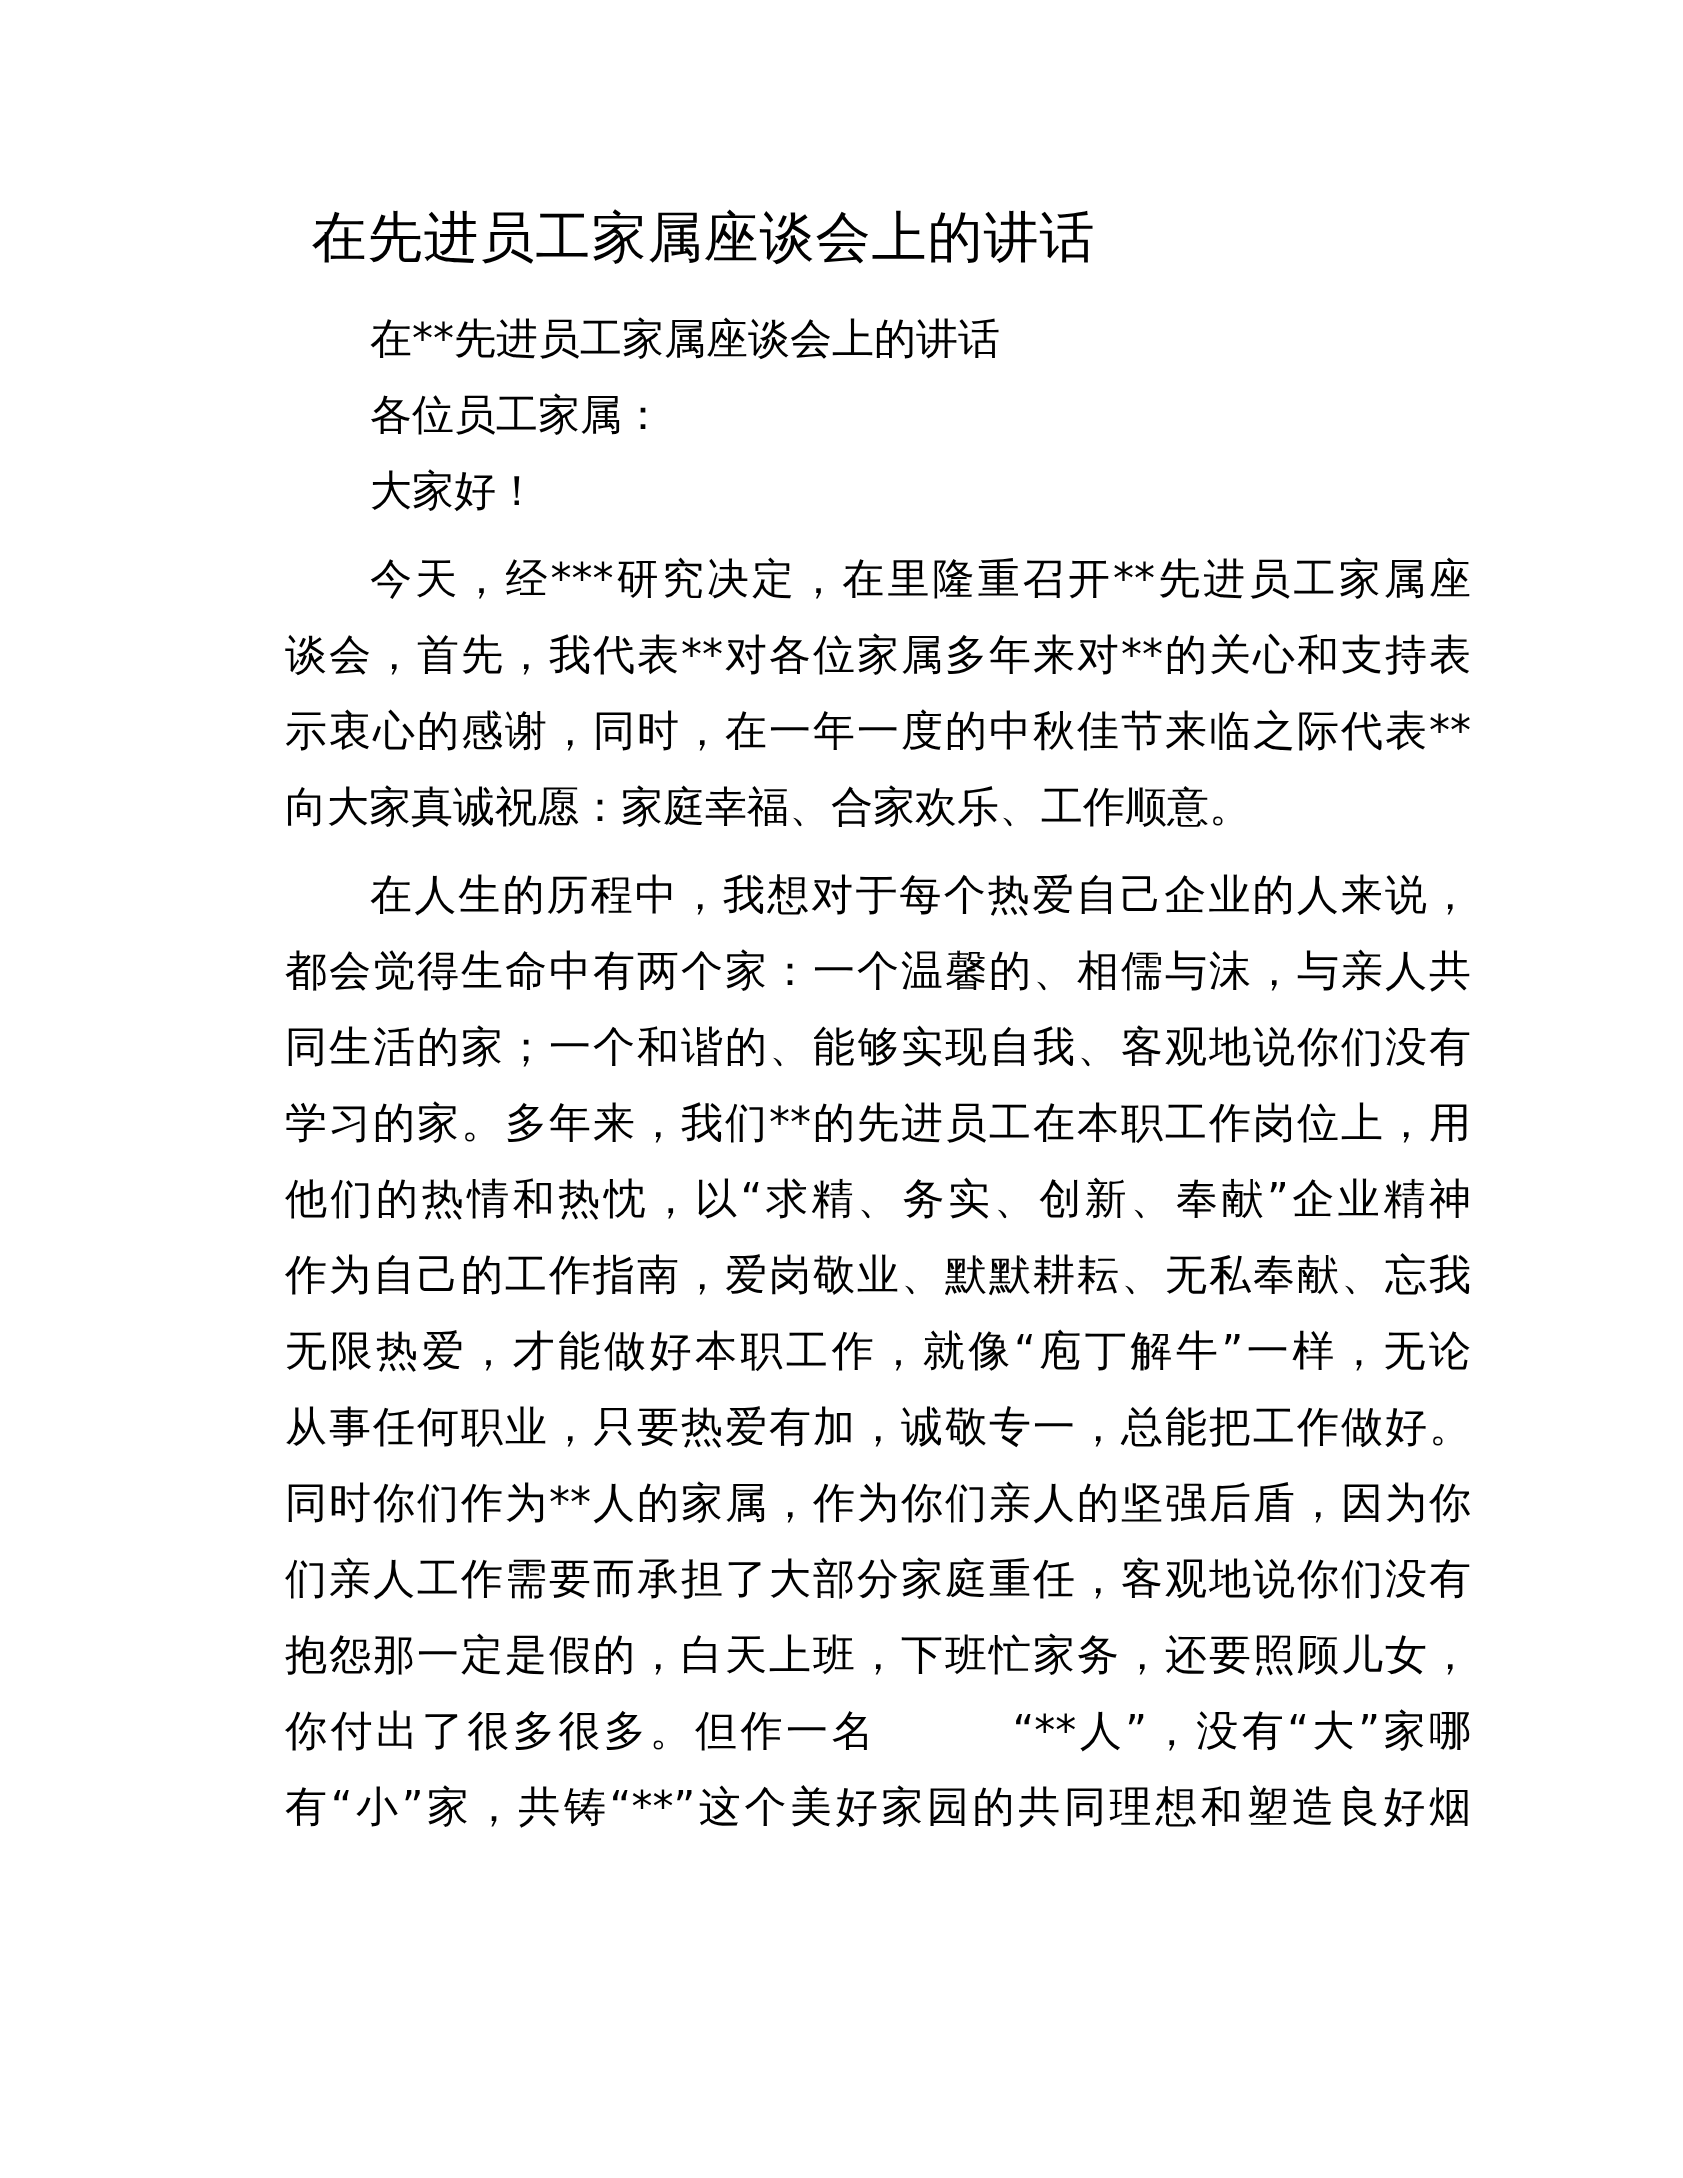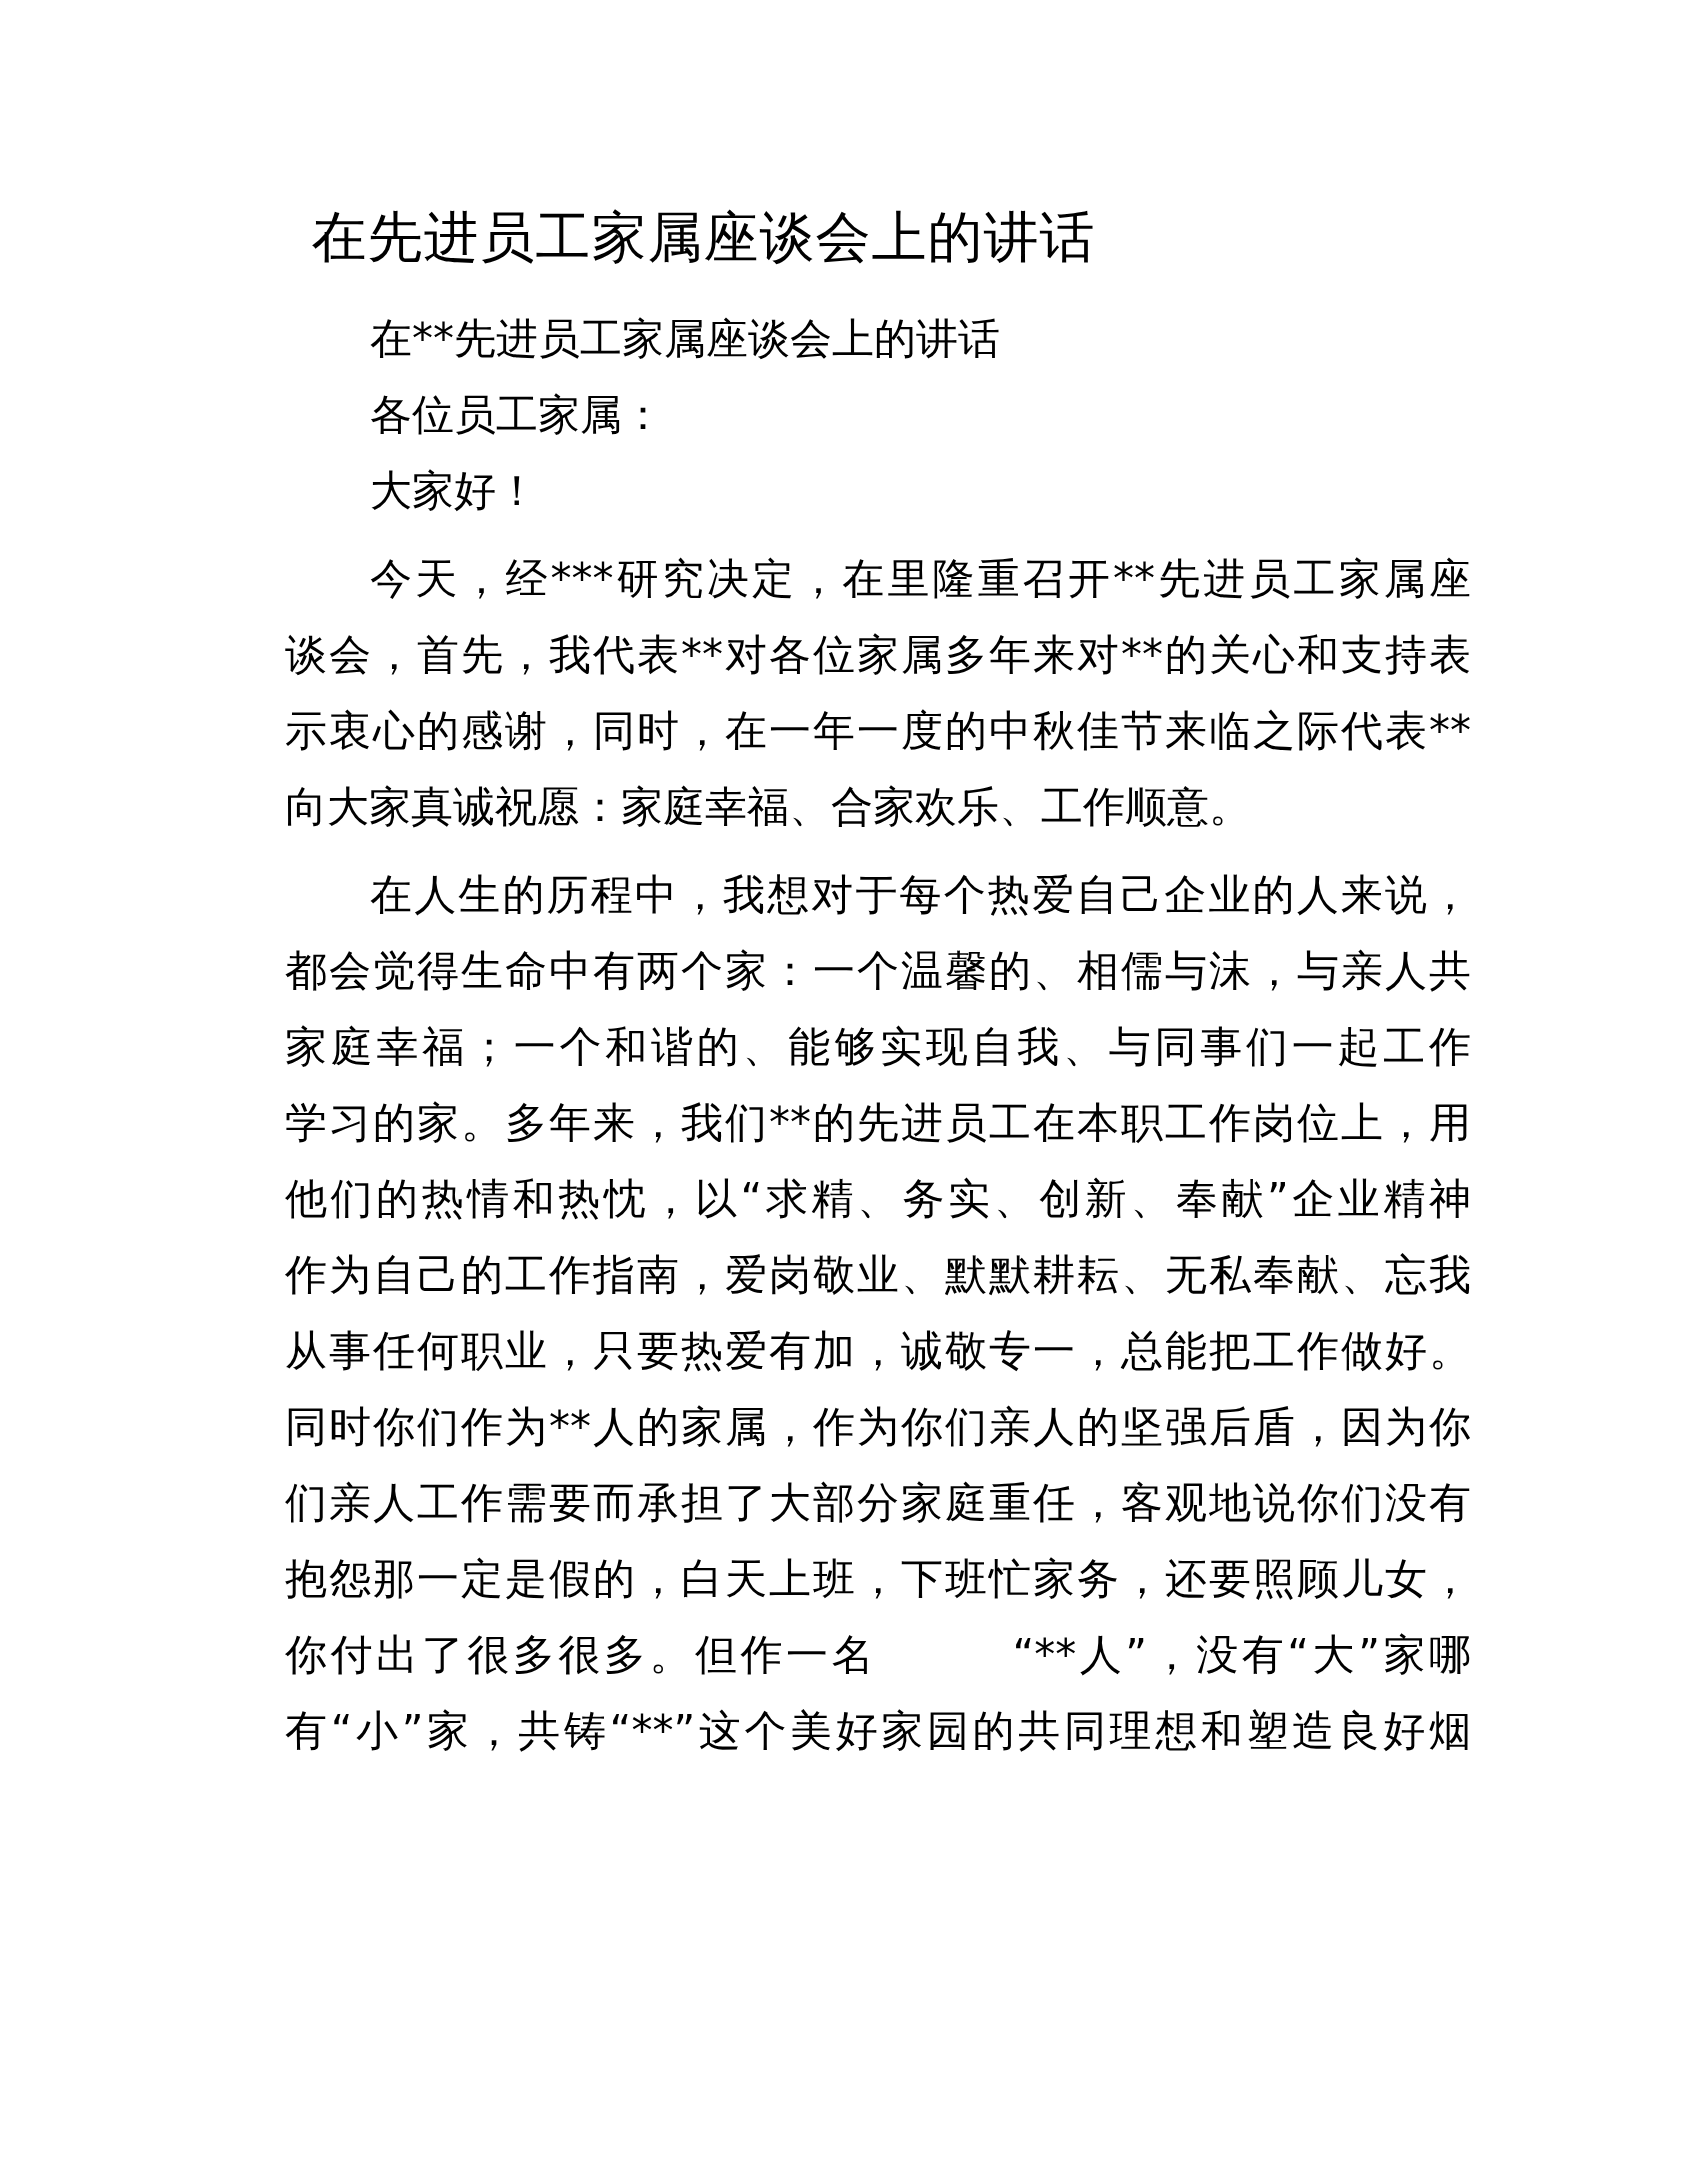--- a/index.html
+++ b/index.html
@@ -81,24 +81,25 @@
       <div class="line">谈会，首先，我代表**对各位家属多年来对**的关心和支持表</div>
       <div class="line">示衷心的感谢，同时，在一年一度的中秋佳节来临之际代表**</div>
       <div class="line short">向大家真诚祝愿：家庭幸福、合家欢乐、工作顺意。</div>
     </div>
 
     <div class="para-gap"></div>
 
     <div>
       <div class="line indent">在人生的历程中，我想对于每个热爱自己企业的人来说，</div>
       <div class="line">都会觉得生命中有两个家：一个温馨的、相儒与沫，与亲人共</div>
-      <div class="line">家庭幸福；一个和谐的、能够实现自我、与同事们一起工作</div>
+      <div class="line">同生活的家；一个和谐的、能够实现自我、客观地说你们没有</div>
       <div class="line">学习的家。多年来，我们**的先进员工在本职工作岗位上，用</div>
       <div class="line">他们的热情和热忱，以“求精、务实、创新、奉献”企业精神</div>
       <div class="line">作为自己的工作指南，爱岗敬业、默默耕耘、无私奉献、忘我</div>
+      <div class="line">无限热爱，才能做好本职工作，就像“庖丁解牛”一样，无论</div>
       <div class="line">从事任何职业，只要热爱有加，诚敬专一，总能把工作做好。</div>
       <div class="line">同时你们作为**人的家属，作为你们亲人的坚强后盾，因为你</div>
       <div class="line">们亲人工作需要而承担了大部分家庭重任，客观地说你们没有</div>
       <div class="line">抱怨那一定是假的，白天上班，下班忙家务，还要照顾儿女，</div>
       <div class="line" style="white-space: pre;">你付出了很多很多。但作一名        “**人”，没有“大”家哪</div>
       <div class="line">有“小”家，共铸“**”这个美好家园的共同理想和塑造良好烟</div>
     </div>
 
   </div>
 </div>

